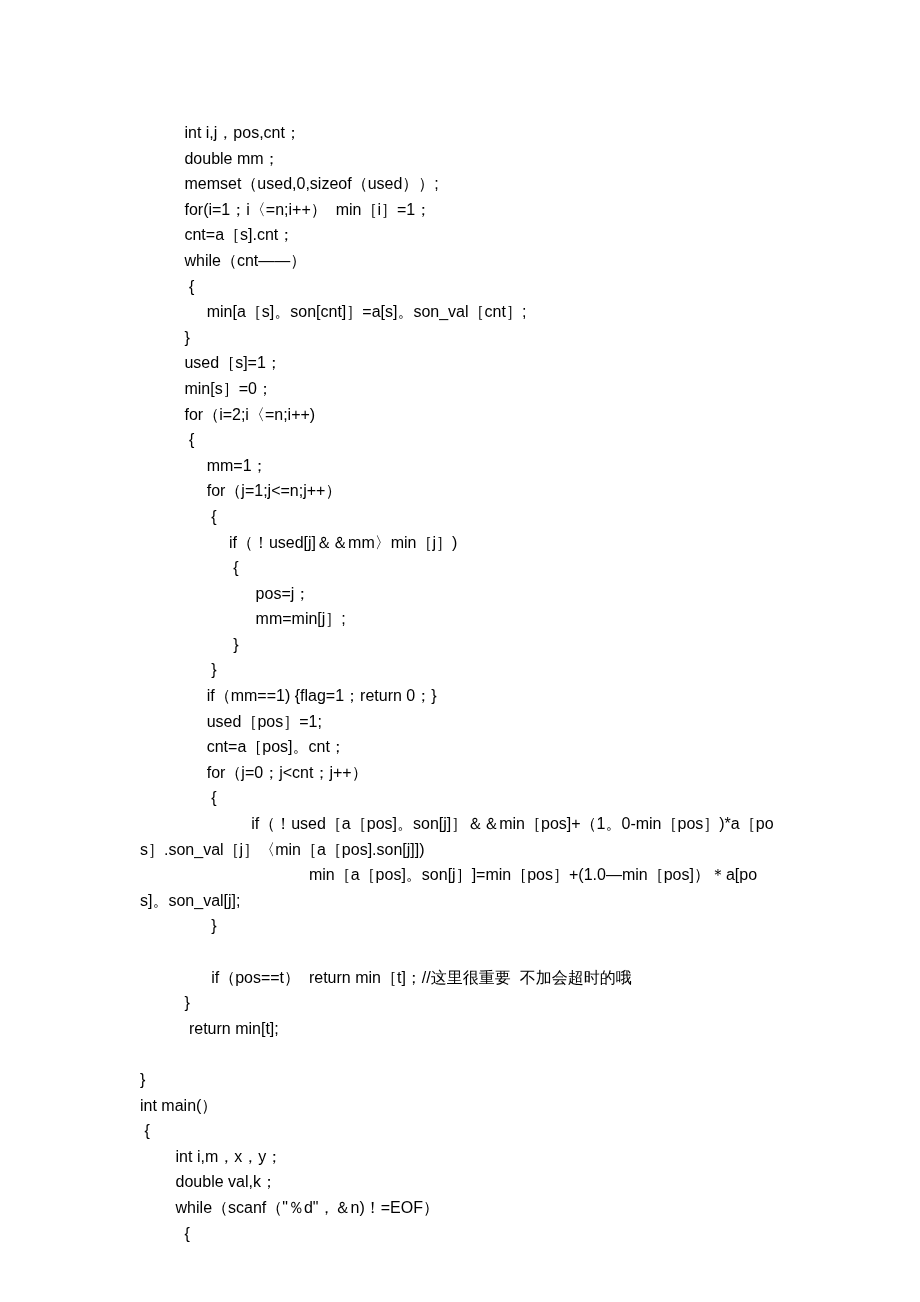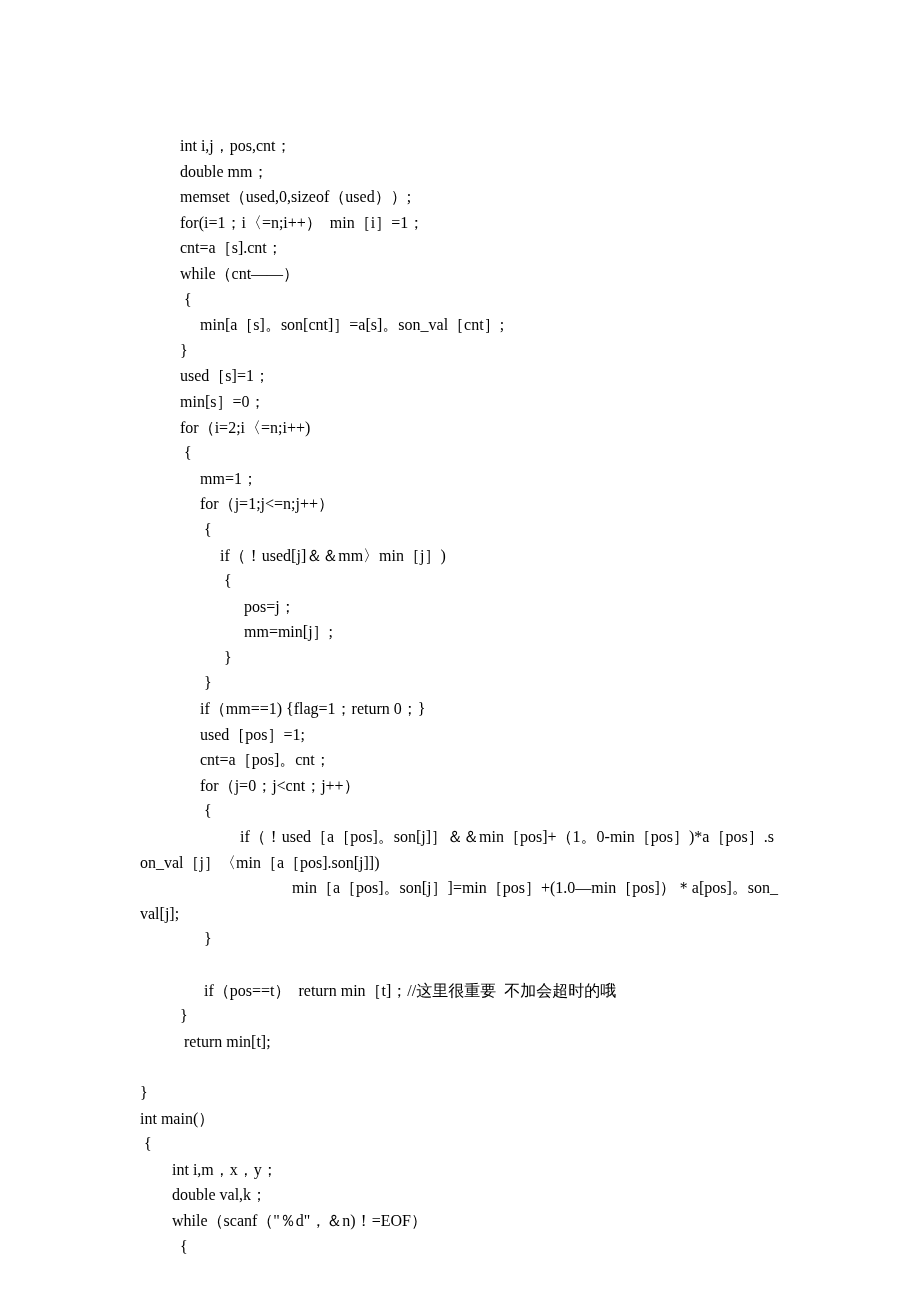--- a/index.html
+++ b/index.html
@@ -12,22 +12,21 @@
   }
   .page {
     width: 920px;
     min-height: 1302px;
     box-sizing: border-box;
     padding: 120px 140px 120px 140px;
   }
   .code {
     white-space: pre-wrap;
     word-break: break-all;
-    font-family: Liberation Serif, serif;
-    margin-top: 13px;
+    font-family: Liberation Sans, sans-serif;
   }
 </style>
 </head>
 <body>
 
 <div class="page">
   <div class="code" id="code-block"><div>          int i,j，pos,cnt；</div><div>          double mm；</div><div>          memset（used,0,sizeof（used））;</div><div>          for(i=1；i〈=n;i++）  min［i］=1；</div><div>          cnt=a［s].cnt；</div><div>          while（cnt——）</div><div>           {</div><div>               min[a［s]。son[cnt]］=a[s]。son_val［cnt］;</div><div>          }</div><div>          used［s]=1；</div><div>          min[s］=0；</div><div>          for（i=2;i〈=n;i++)</div><div>           {</div><div>               mm=1；</div><div>               for（j=1;j&lt;=n;j++）</div><div>                {</div><div>                    if（！used[j]＆＆mm〉min［j］)</div><div>                     {</div><div>                          pos=j；</div><div>                          mm=min[j］;</div><div>                     }</div><div>                }</div><div>               if（mm==1) {flag=1；return 0；}</div><div>               used［pos］=1;</div><div>               cnt=a［pos]。cnt；</div><div>               for（j=0；j&lt;cnt；j++）</div><div>                {</div><div>                         if（！used［a［pos]。son[j]］＆＆min［pos]+（1。0-min［pos］)*a［pos］.son_val［j］〈min［a［pos].son[j]])</div><div>                                      min［a［pos]。son[j］]=min［pos］+(1.0—min［pos]）＊a[pos]。son_val[j];</div><div>                }</div><div>&nbsp;</div><div>                if（pos==t）  return min［t]；//这里很重要  不加会超时的哦</div><div>          }</div><div>           return min[t];</div><div>&nbsp;</div><div>}</div><div>int main(）</div><div> {</div><div>        int i,m，x，y；</div><div>        double val,k；</div><div>        while（scanf（"％d"，＆n)！=EOF）</div><div>          {</div></div>
 </div>
 
 </body></html>

